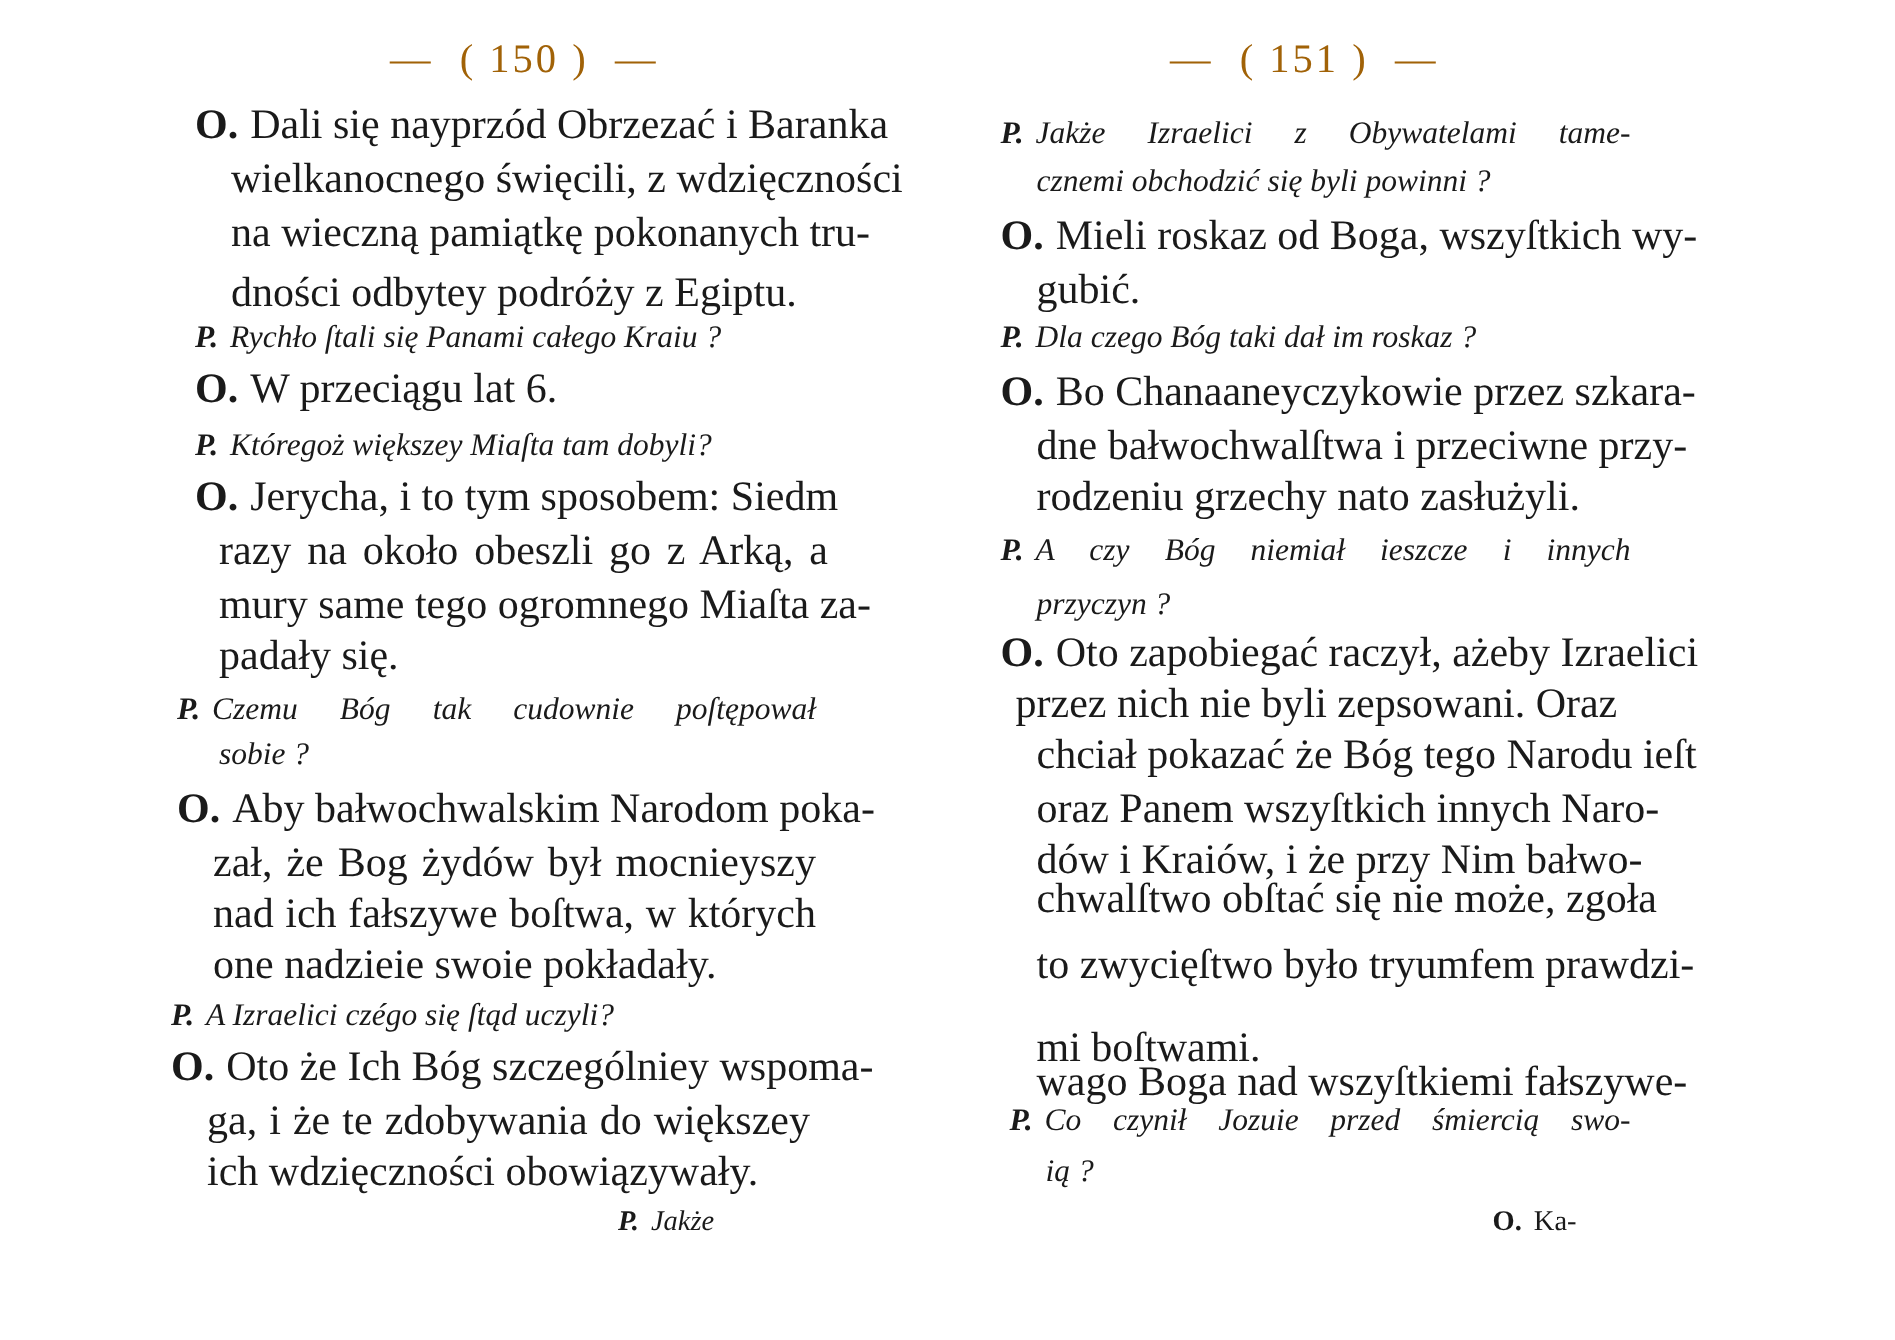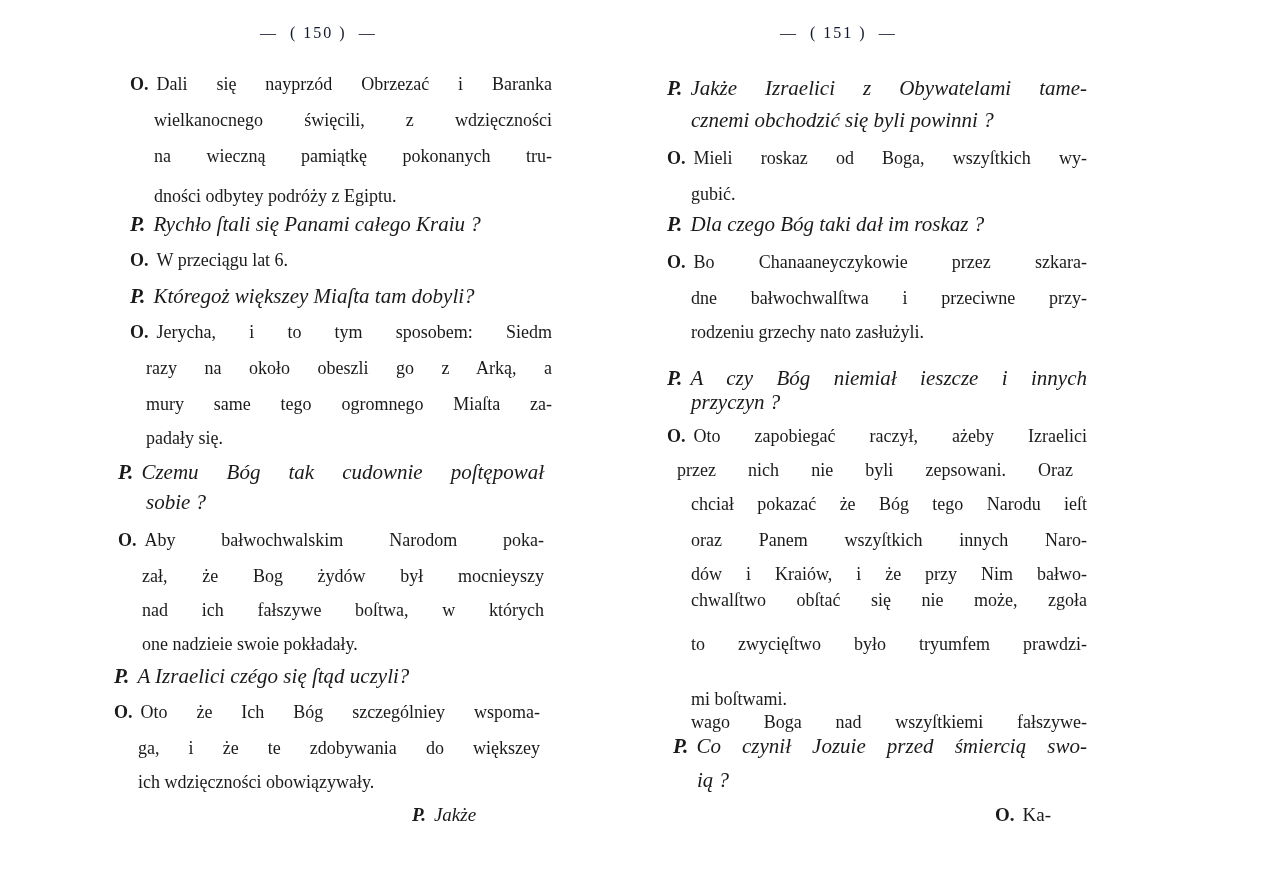--- a/index.html
+++ b/index.html
@@ -5,27 +5,27 @@
   html, body { margin: 0; padding: 0; background: #ffffff; }
   body {
     width: 1263px; height: 893px; position: relative; overflow: hidden;
     font-family: "Liberation Serif", "DejaVu Serif", serif;
     color: #1a1a1a;
   }
   .page { position: absolute; top: 0; }
   .page-left { left: 110px; width: 450px; }
   .page-right { left: 665px; width: 430px; }
   .header {
-    position: absolute; top: 24px; font-size: 16px; letter-spacing: 2px;
-    white-space: pre; color: #0f172a;
+    position: absolute; top: 24px; font-size: 27px; letter-spacing: 2px;
+    white-space: pre; color: #a16207;
   }
   .page-left .header { left: 150px; }
   .page-right .header { left: 115px; }
   .line {
-    position: absolute; font-size: 18px; white-space: nowrap; line-height: 24px;
+    position: absolute; font-size: 28px; white-space: nowrap; line-height: 24px;
   }
   .line.q { font-style: italic; font-size: 21px; }
   .line.just { text-align: justify; text-align-last: justify; }
   .catch { position: absolute; font-size: 19px; }
   .catch.q { font-style: italic; }
   .lbl { font-style: normal; font-weight: bold; margin-right: 8px; }
   .q .lbl { font-style: italic; }
 </style>
 </head>
 <body>
@@ -64,21 +64,21 @@
   <div class="header">—  ( 151 )  —</div>
   <div class="lines">
       <div class="line q just" style="left: 2px; top: 76px; width: 420px;"><span class="lbl">P.</span><span>Jakże Izraelici z Obywatelami tame-</span></div>
       <div class="line q" style="left: 26px; top: 108px;"><span>cznemi obchodzić się byli powinni ?</span></div>
       <div class="line just" style="left: 2px; top: 146px; width: 420px;"><span class="lbl">O.</span><span>Mieli roskaz od Boga, wszyſtkich wy-</span></div>
       <div class="line" style="left: 26px; top: 182px;"><span>gubić.</span></div>
       <div class="line q" style="left: 2px; top: 212px;"><span class="lbl">P.</span><span>Dla czego Bóg taki dał im roskaz ?</span></div>
       <div class="line just" style="left: 2px; top: 250px; width: 420px;"><span class="lbl">O.</span><span>Bo Chanaaneyczykowie przez szkara-</span></div>
       <div class="line just" style="left: 26px; top: 286px; width: 396px;"><span>dne bałwochwalſtwa i przeciwne przy-</span></div>
       <div class="line" style="left: 26px; top: 320px; text-align: center;"><span>rodzeniu grzechy nato zasłużyli.</span></div>
-      <div class="line q just" style="left: 2px; top: 366px; width: 420px;"><span class="lbl">P.</span><span>A czy Bóg niemiał ieszcze i innych</span></div>
+      <div class="line q just" style="left: 2px; top: 354px; width: 420px;"><span class="lbl">P.</span><span>A czy Bóg niemiał ieszcze i innych</span></div>
       <div class="line q" style="left: 26px; top: 390px; font-style: italic;"><span>przyczyn ?</span></div>
       <div class="line just" style="left: 2px; top: 424px; width: 420px;"><span class="lbl">O.</span><span>Oto zapobiegać raczył, ażeby Izraelici</span></div>
       <div class="line just" style="left: 12px; top: 458px; width: 396px;"><span>przez nich nie byli zepsowani. Oraz</span></div>
       <div class="line just" style="left: 26px; top: 492px; width: 396px;"><span>chciał pokazać że Bóg tego Narodu ieſt</span></div>
       <div class="line just" style="left: 26px; top: 528px; width: 396px;"><span>oraz Panem wszyſtkich innych Naro-</span></div>
       <div class="line just" style="left: 26px; top: 562px; width: 396px;"><span>dów i Kraiów, i że przy Nim bałwo-</span></div>
       <div class="line just" style="left: 26px; top: 588px; width: 396px;"><span>chwalſtwo obſtać się nie może, zgoła</span></div>
       <div class="line just" style="left: 26px; top: 632px; width: 396px;"><span>to zwycięſtwo było tryumfem prawdzi-</span></div>
       <div class="line just" style="left: 26px; top: 666px; width: 396px; margin-top: 44px;"><span>wago Boga nad wszyſtkiemi fałszywe-</span></div>
       <div class="line" style="left: 26px; top: 687px;"><span>mi boſtwami.</span></div>

